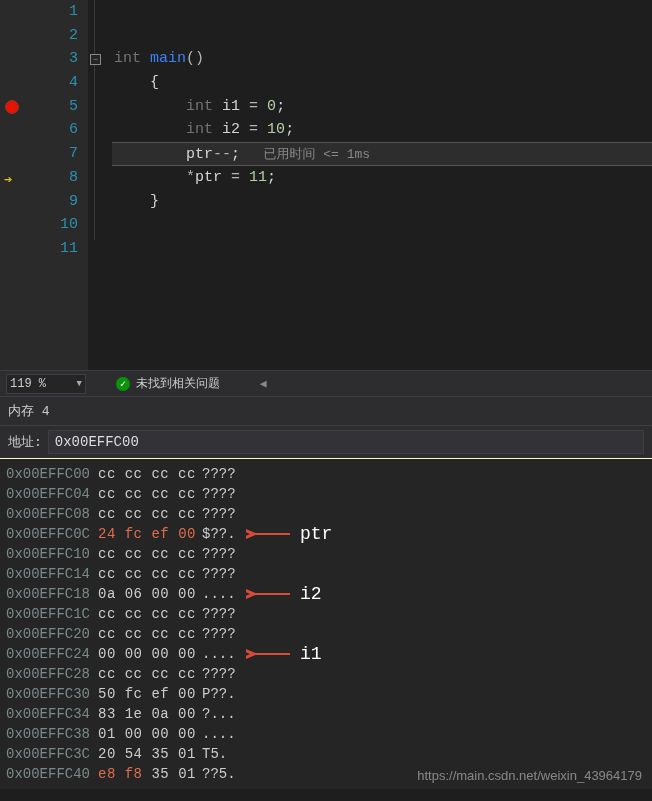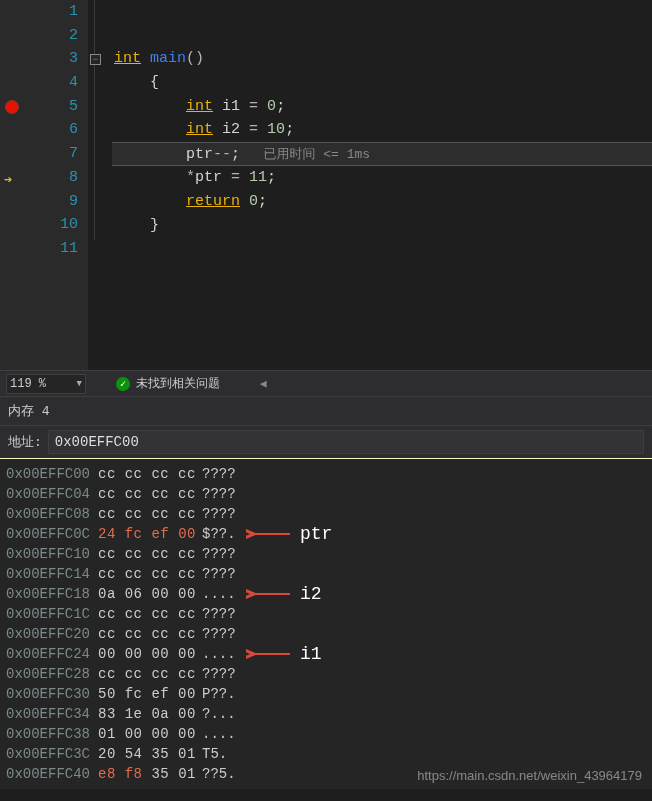--- a/index.html
+++ b/index.html
@@ -72,21 +72,21 @@
   line-height: 23.7px;
   white-space: pre;
   padding-left: 2px;
 }
 .code-line.current {
   background: #2d2d2d;
   border-top: 1px solid #555;
   border-bottom: 1px solid #555;
   height: 24px;
 }
-.kw { color: #eab308; text-decoration: underline; }
+.kw { color: #737373; }
 .fn { color: #3b82f6; }
 .num { color: #b5cea8; }
 .op { color: #b4b4b4; }
 .semi { color: #d4d4d4; }
 .var { color: #d4d4d4; }
 .brace { color: #d4d4d4; }
 .hint { color: #888; font-size: 13px; }
 .breakpoint {
   width: 14px;
   height: 14px;
@@ -232,21 +232,20 @@
   </div>
   <div class="code-area" id="code">
       <div class="code-line"></div>
       <div class="code-line"></div>
       <div class="code-line"><span class="kw">int</span> <span class="fn">main</span><span class="op">()</span></div>
       <div class="code-line">    <span class="brace">{</span></div>
       <div class="code-line">        <span class="kw">int</span> <span class="var">i1</span> <span class="op">=</span> <span class="num">0</span><span class="semi">;</span></div>
       <div class="code-line">        <span class="kw">int</span> <span class="var">i2</span> <span class="op">=</span> <span class="num">10</span><span class="semi">;</span></div>
       <div class="code-line current">        <span class="var">ptr</span><span class="op">--</span><span class="semi">;</span><span class="hint">   已用时间 &lt;= 1ms</span></div>
       <div class="code-line">        <span class="op">*</span><span class="var">ptr</span> <span class="op">=</span> <span class="num">11</span><span class="semi">;</span></div>
-      <div class="code-line">        <span class="kw">return</span> <span class="num">0</span><span class="semi">;</span></div>
       <div class="code-line">    <span class="brace">}</span></div>
     </div>
 </div>
 
 <div class="status-bar">
   <div class="zoom-box">
     <span>119 %</span>
     <span class="dropdown-arrow">▼</span>
   </div>
   <span class="status-check">✓</span>

